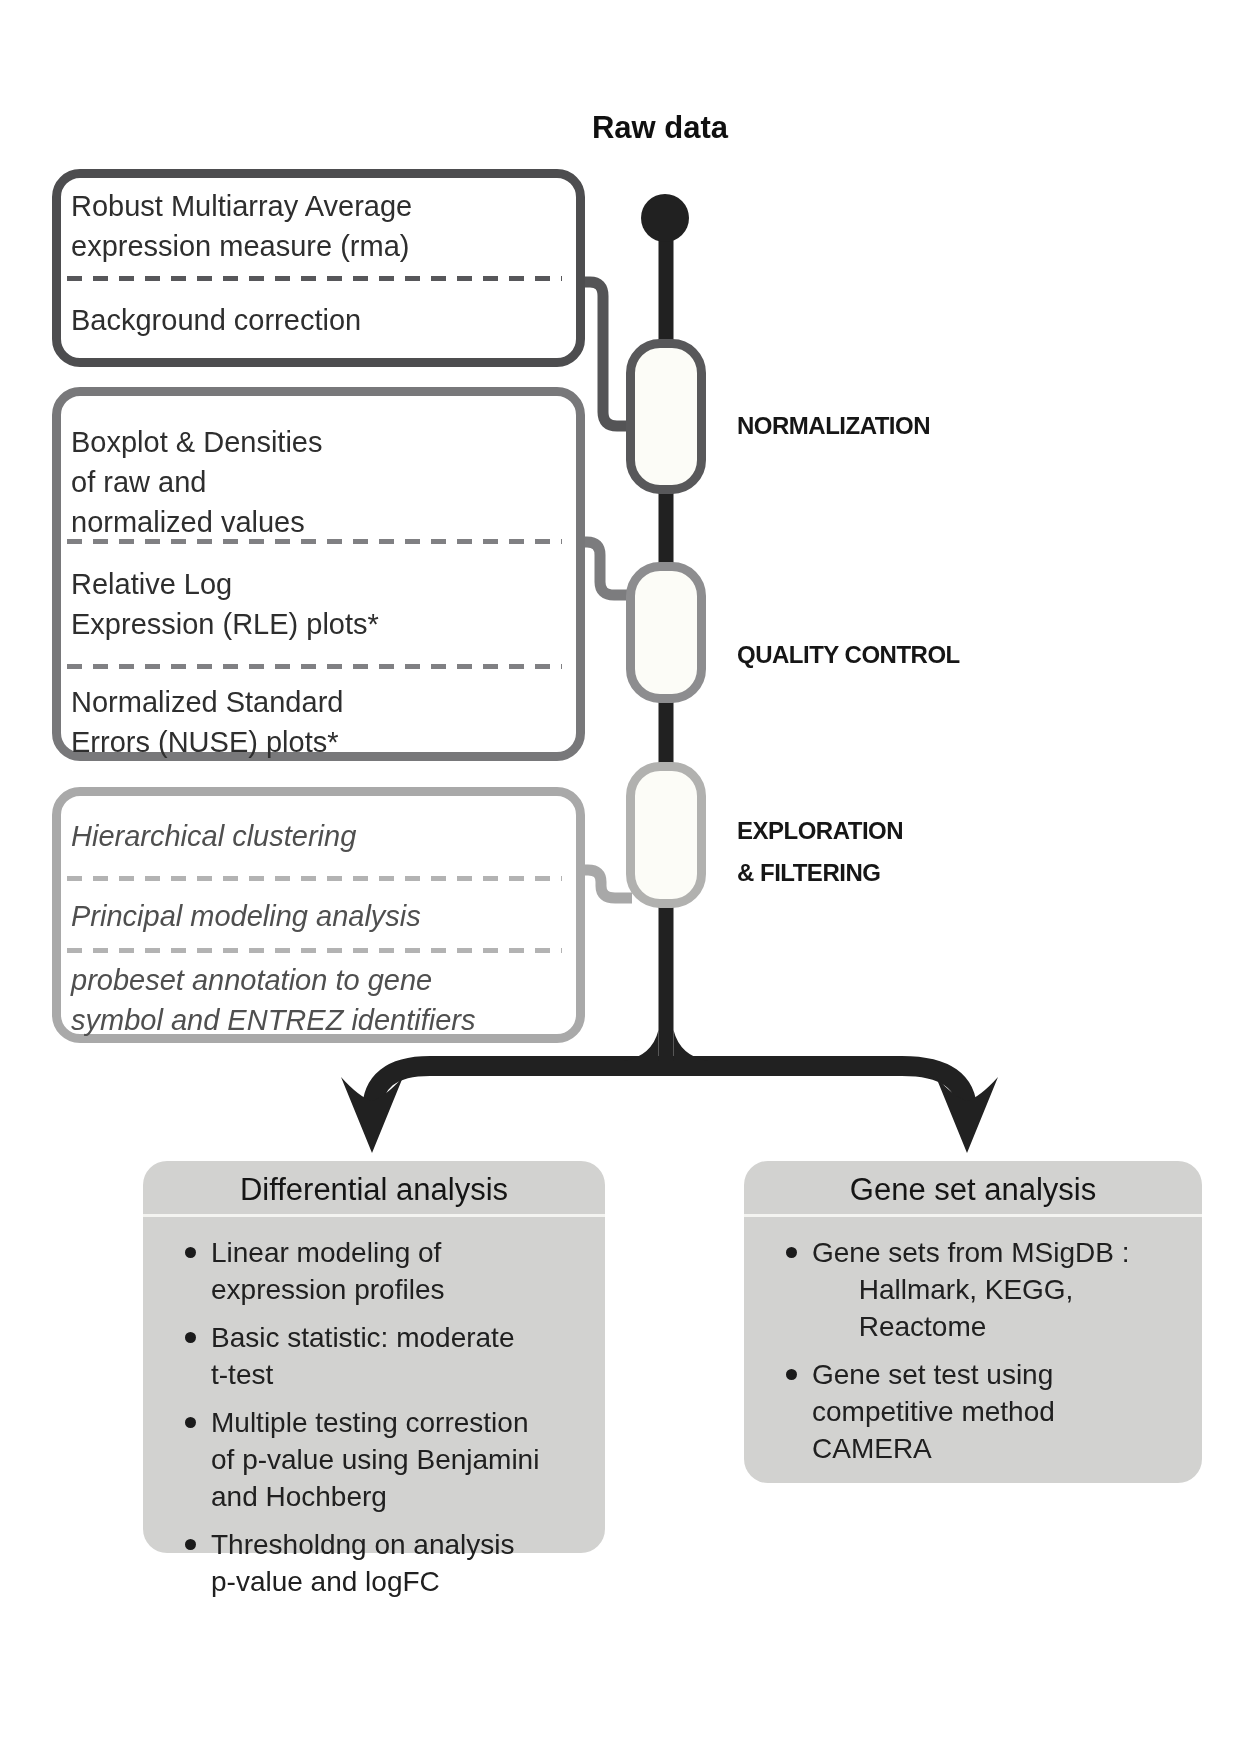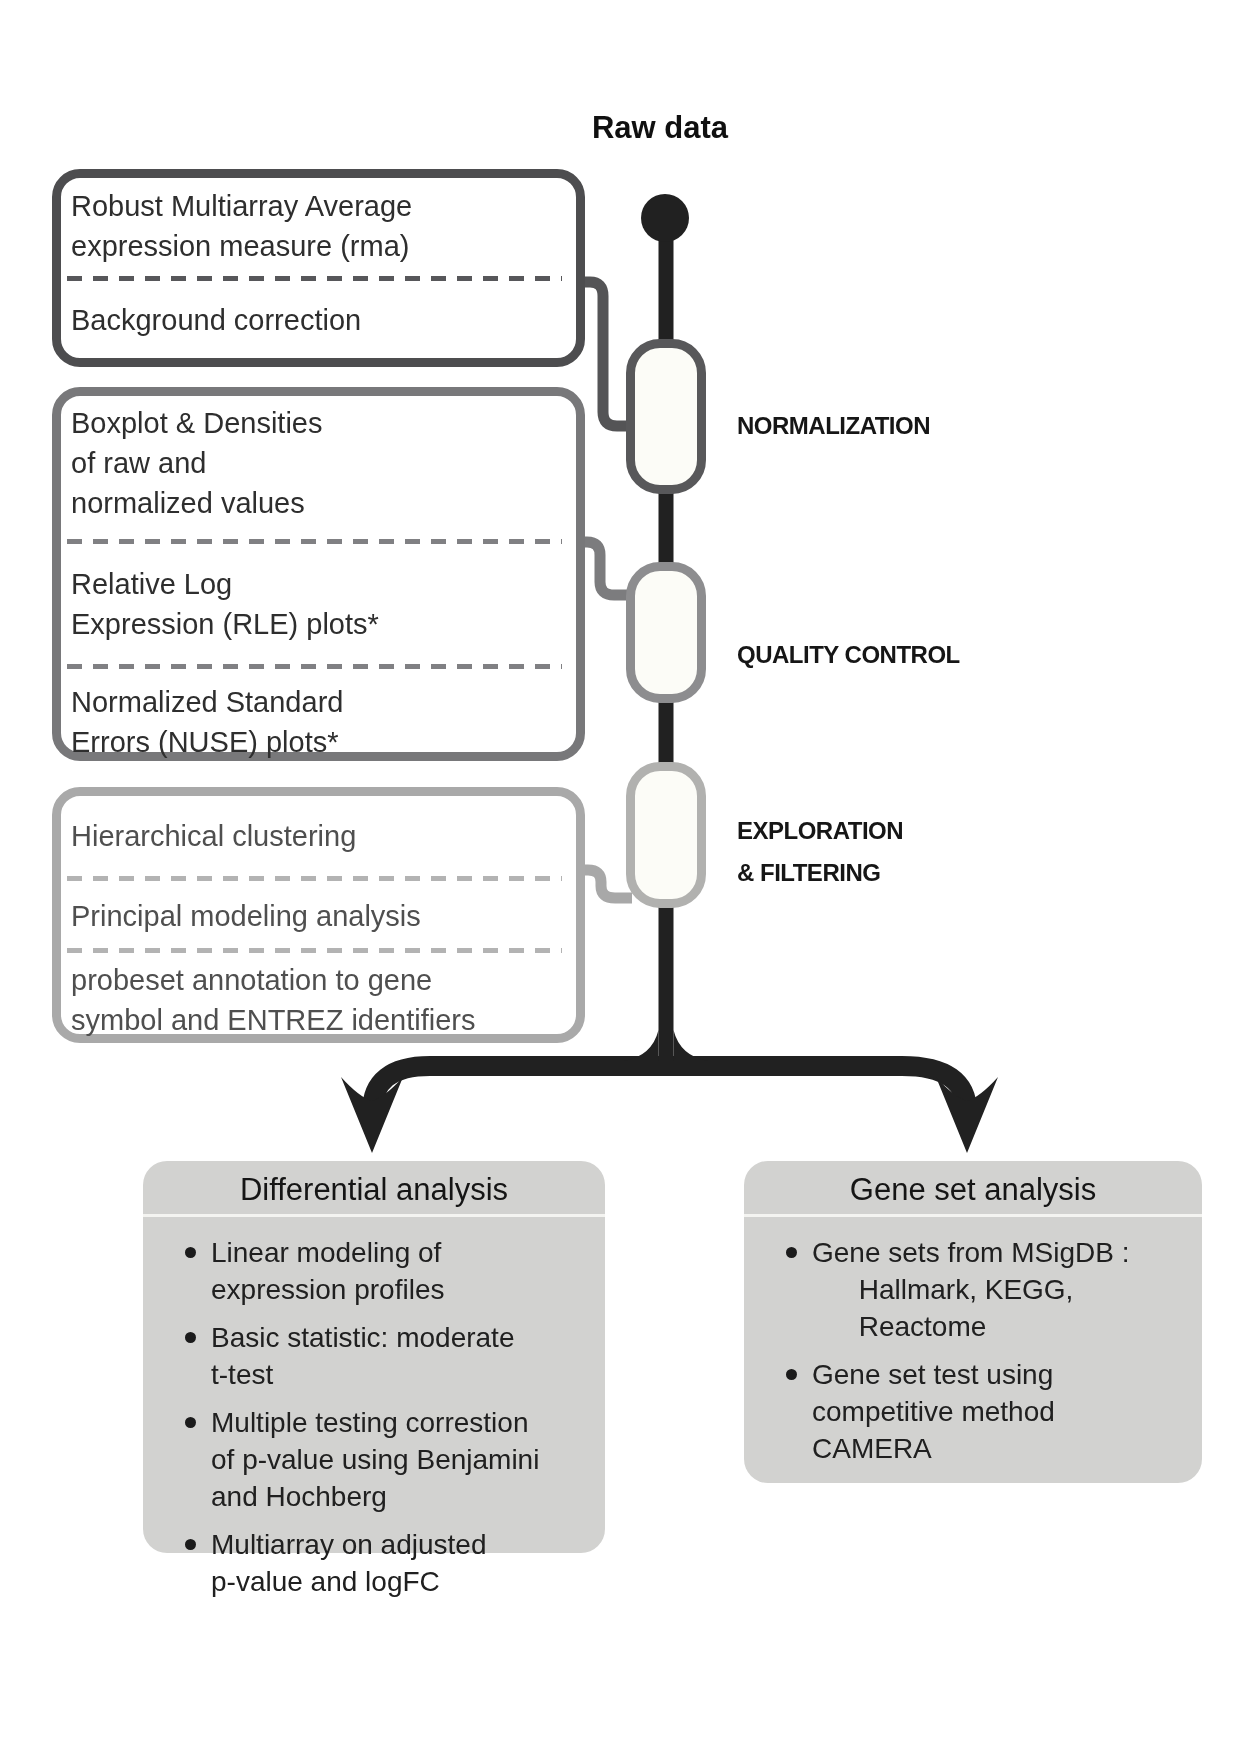--- a/index.html
+++ b/index.html
@@ -15,21 +15,21 @@
     background:#ffffff;border-style:solid;border-width:9px;border-radius:28px;
   }
   .step-box .inner{position:relative;width:100%;height:100%;}
   .b1{top:135px;height:198px;border-color:#4d4d4f;}
   .b2{top:353px;height:374px;border-color:#78787a;}
   .b3{top:753px;height:256px;border-color:#a9a9a9;}
   .step-text{
     position:absolute;left:10px;right:10px;
     font-size:29px;line-height:40px;color:#2e2e2e;white-space:pre-line;
   }
-  .b3 .step-text{color:#4f4f4f;}
+  .b3 .step-text{color:#4f4f4f;font-style:italic;}
   .dashes{
     position:absolute;left:6px;right:14px;height:5px;
   }
   .dash-dark{background:repeating-linear-gradient(90deg,#57575a 0 15px,transparent 15px 26px);}
   .dash-med{background:repeating-linear-gradient(90deg,#808083 0 15px,transparent 15px 26px);}
   .dash-light{background:repeating-linear-gradient(90deg,#b3b3b3 0 15px,transparent 15px 26px);}
 
   
   .node{
     position:absolute;left:626px;width:80px;box-sizing:border-box;
@@ -103,21 +103,21 @@
     <div class="inner">
       <div class="step-text" style="top:8px;">Robust Multiarray Average
 expression measure (rma)</div>
       <div class="dashes dash-dark" style="top:98px;"></div>
       <div class="step-text" style="top:122px;">Background correction</div>
     </div>
   </div>
 
   <div class="step-box b2">
     <div class="inner">
-      <div class="step-text" style="top:7px;">Boxplot &amp; Densities
+      <div class="step-text" style="top:26px;">Boxplot &amp; Densities
 of raw and
 normalized values</div>
       <div class="dashes dash-med" style="top:143px;"></div>
       <div class="step-text" style="top:168px;">Relative Log
 Expression (RLE) plots*</div>
       <div class="dashes dash-med" style="top:268px;"></div>
       <div class="step-text" style="top:286px;">Normalized Standard
 Errors (NUSE) plots*</div>
     </div>
   </div>
@@ -146,21 +146,21 @@
     <div class="panel-title">Differential analysis</div>
     <div class="panel-rule"></div>
     <ul class="bullets">
       <li><span class="bullet-dot"></span><span>Linear modeling of
 expression profiles</span></li>
       <li><span class="bullet-dot"></span><span>Basic statistic: moderate
 t-test</span></li>
       <li><span class="bullet-dot"></span><span>Multiple testing correstion
 of p-value using Benjamini
 and Hochberg</span></li>
-      <li><span class="bullet-dot"></span><span>Multiarray on adjusted
+      <li><span class="bullet-dot"></span><span>Thresholdng on analysis
 p-value and logFC</span></li>
     </ul>
   </div>
 
   <div class="panel panel-right">
     <div class="panel-title">Gene set analysis</div>
     <div class="panel-rule"></div>
     <ul class="bullets">
       <li><span class="bullet-dot"></span><span>Gene sets from MSigDB :
       Hallmark, KEGG,

